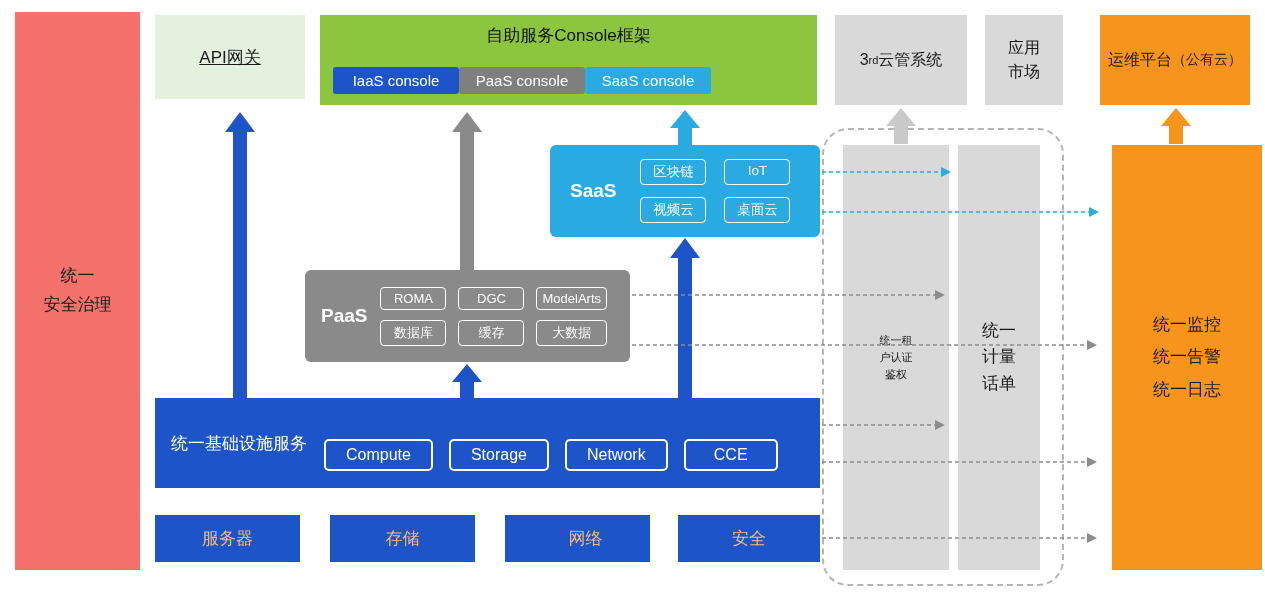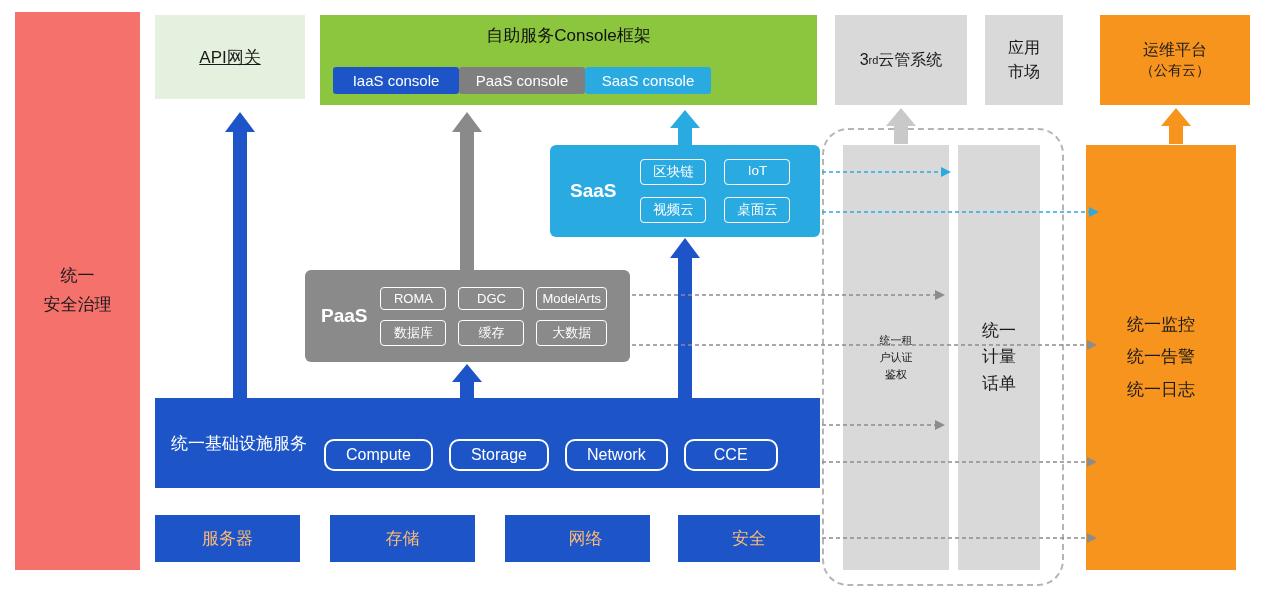--- a/index.html
+++ b/index.html
@@ -28,21 +28,21 @@
     text-align:center; color:#fff; font-size:15px; border-radius:3px; }
   .btn-iaas { background:var(--blue,#1d55c8); }
   .btn-paas { background:#7f7f7f; }
   .btn-saas { background:var(--cyan,#29abe2); }
   .c-3rd { left:835px; top:15px; width:132px; height:90px;
     background:var(--light_gray,#d9d9d9); font-size:16px; }
   .c-3rd sup { font-size:11px; }
   .c-market { left:985px; top:15px; width:78px; height:90px;
     background:var(--light_gray,#d9d9d9); font-size:16px; line-height:1.5; }
   .c-om { left:1100px; top:15px; width:150px; height:90px;
-    background:var(--orange,#f7941e); flex-direction:column; font-size:16px; line-height:1.4; }
+    background:var(--orange,#f7941e); font-size:16px; line-height:1.4; }
   .c-om .sub { font-size:14px; }
 
   
   .c-saas { left:550px; top:145px; width:270px; height:92px;
     background:var(--cyan,#29abe2); border-radius:6px; justify-content:flex-start; padding-left:20px; }
   .big-label { color:#fff; font-size:19px; font-weight:600; }
   .saas-grid { display:grid; grid-template-columns:66px 66px; gap:12px 18px; margin-left:24px; }
   .chip { border:1px solid #fff; color:#fff; border-radius:4px; font-size:13.5px;
     padding:3px 4px; text-align:center; background:transparent; }
 
@@ -50,41 +50,41 @@
   .c-paas { left:305px; top:270px; width:325px; height:92px;
     background:var(--gray,#8a8a8a); border-radius:6px; justify-content:flex-start; padding-left:16px; }
   .paas-grid { display:grid; grid-template-columns:auto auto auto; gap:10px 12px; margin-left:13px; }
   .paas-grid .chip { min-width:66px; font-size:13px; padding:3px 5px; }
 
   
   .c-infra { left:155px; top:398px; width:665px; height:90px;
     background:var(--blue,#1d55c8); justify-content:flex-start; padding-left:16px; }
   .infra-label { color:#fff; font-size:17px; font-weight:500; }
   .infra-chips { display:flex; gap:16px; margin-left:17px; }
-  .infra-chip { border:2px solid #fff; color:#fff; border-radius:10px; font-size:16px;
+  .infra-chip { border:2px solid #fff; color:#fff; border-radius:5px; font-size:16px;
     padding:5px 20px; min-width:94px; text-align:center;margin-top:24px; }
 
   
   .bottom-box { top:515px; height:47px; background:var(--blue,#1d55c8);
     color:#fdba74; font-size:17px; }
   .c-b1 { left:155px; width:145px; }
   .c-b2 { left:330px; width:145px; }
   .c-b3 { left:505px; width:145px;padding-left:16px; }
   .c-b4 { left:678px; width:142px; }
 
   
   .c-dashed { left:822px; top:128px; width:242px; height:458px;
     border:2px dashed var(--dashed_border,#b5b5b5); border-radius:26px; background:transparent; }
   .c-auth { left:843px; top:145px; width:106px; height:425px;
     background:var(--light_gray,#d9d9d9); font-size:11px; line-height:1.55; }
   .c-meter { left:958px; top:145px; width:82px; height:425px;
     background:var(--light_gray,#d9d9d9); font-size:17px; line-height:1.55; }
 
   
-  .c-monitor { left:1086px; top:145px; width:150px; height:425px;
+  .c-monitor { left:1112px; top:145px; width:150px; height:425px;
     background:var(--orange,#f7941e); font-size:17px; line-height:1.9; }
 
   
   .overlay { left:0; top:0; pointer-events:none; }
   .fill-blue   { fill:var(--blue,#1d55c8); }
   .fill-gray   { fill:var(--gray,#8a8a8a); }
   .fill-cyan   { fill:var(--cyan,#29abe2); }
   .fill-lgray  { fill:var(--arrow_light_gray,#c9c9c9); }
   .fill-orange { fill:var(--orange,#f7941e); }
   .dash-gray { stroke:var(--dash_gray,#8c8c8c); stroke-width:1.6; fill:none; stroke-dasharray:4 3; }

